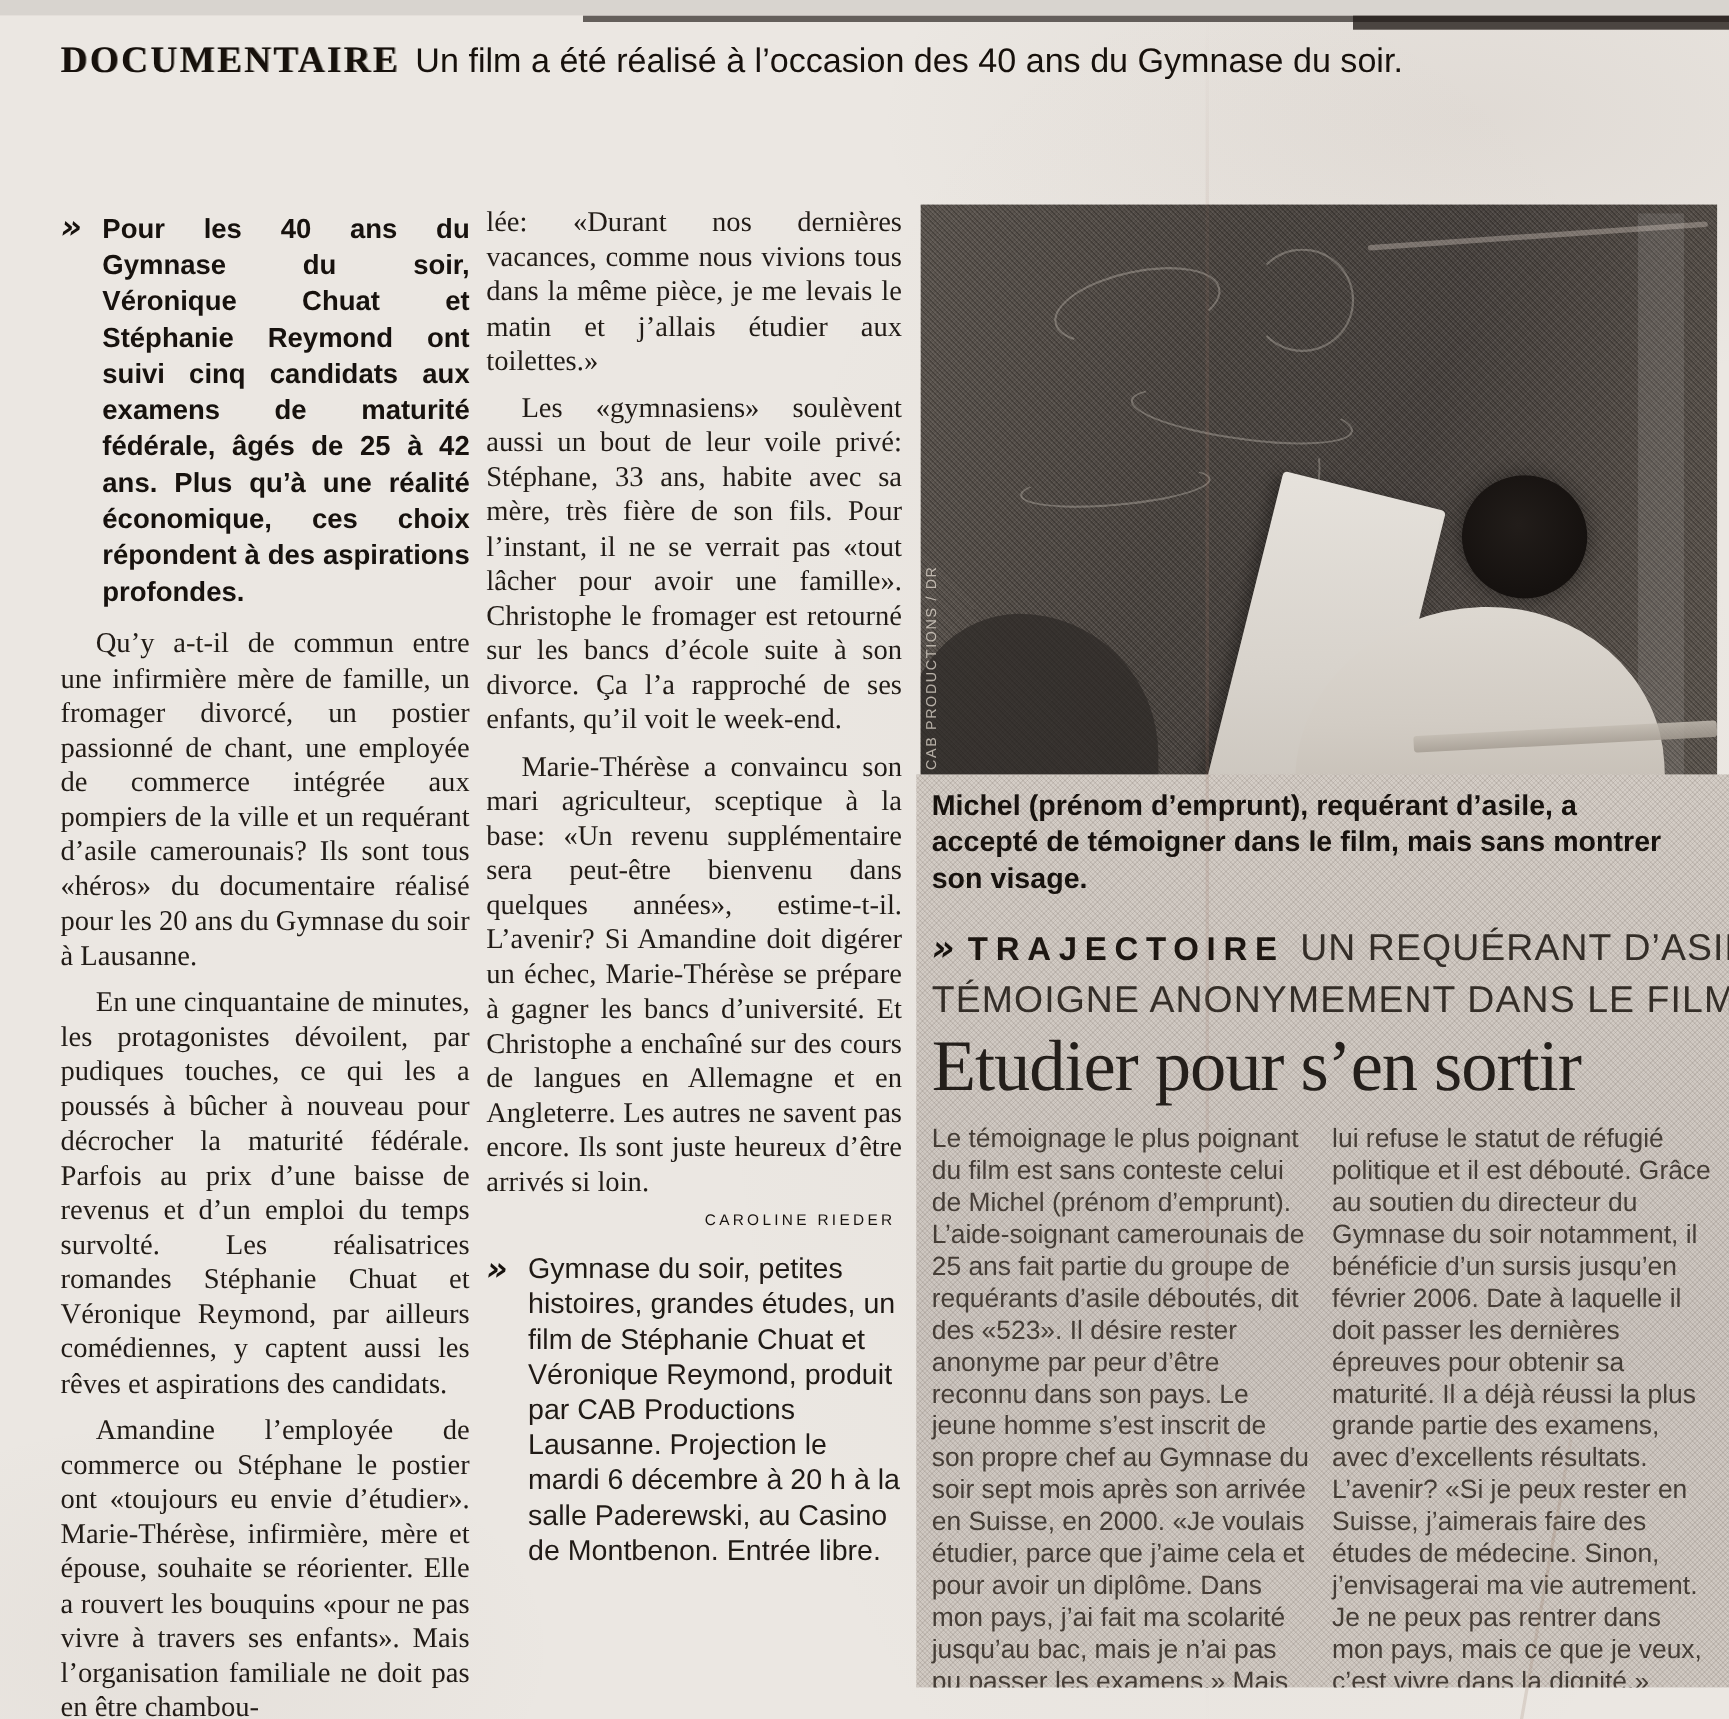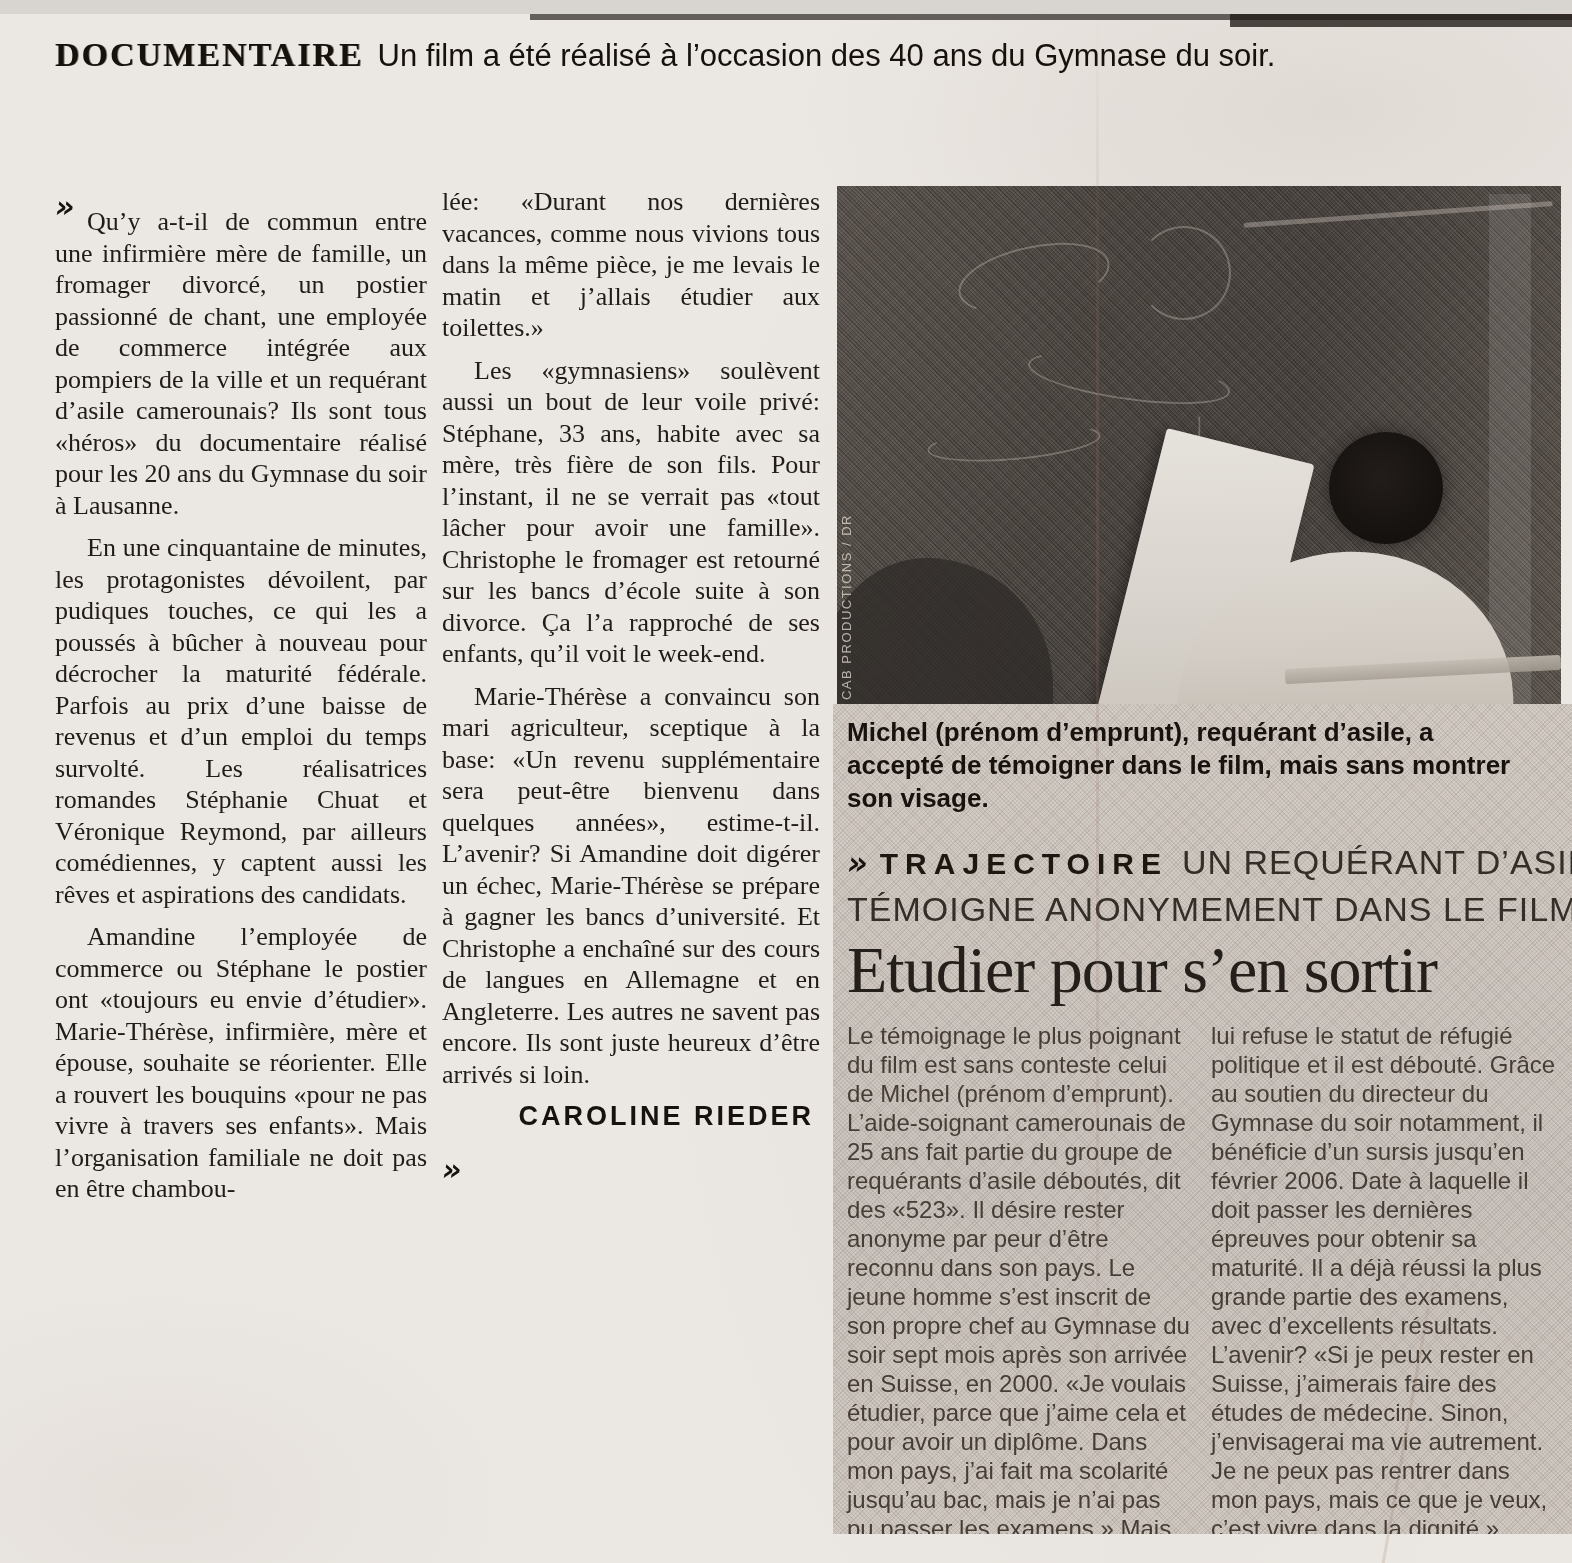--- a/index.html
+++ b/index.html
@@ -33,21 +33,21 @@
   .col1{left:55px;top:178px;width:372px;height:1385px;}
   .col2{left:442px;top:172px;width:378px;height:1391px;}
   p.body{font-size:26px;line-height:31.5px;text-align:justify;margin:0 0 11px 0;color:#221c17;font-family:Liberation Serif, serif;}
   p.indent{text-indent:32px;}
   p.lead{position:relative;font-family:"Liberation Sans",sans-serif;font-weight:bold;
     font-size:25px;line-height:33px;text-align:justify;color:#17120e;margin:0 0 14px 0;padding-left:38px;}
   .lead-marker{position:absolute;left:0;top:-2px;}
   .marker{font-family:"DejaVu Sans",sans-serif;font-style:italic;font-weight:bold;font-size:30px;color:#17120e;}
   h3.subhead{font-family:"Liberation Sans",sans-serif;font-weight:bold;font-size:28px;
     margin:10px 0 10px 0;color:#17120e;}
-  p.byline{font-family:"Liberation Sans",sans-serif;font-weight:bold;font-size:27px;
+  p.byline{font-family:"Liberation Sans",sans-serif;font-weight:normal;font-size:14px;
     letter-spacing:3px;text-align:right;margin:4px 6px 20px 0;color:#17120e;}
   .infobox{position:relative;padding-left:38px;margin-top:10px;}
   .infobox .marker{position:absolute;left:0;top:0;}
   .infobox p{font-family:"Liberation Sans",sans-serif;font-size:26px;line-height:32px;
     text-align:left;margin:0 0 2px 0;color:#201a15;}
 
   
   .photo{position:absolute;left:837px;top:172px;width:724px;height:520px;overflow:hidden;
     background:
       repeating-linear-gradient(45deg, rgba(0,0,0,.20) 0 1px, rgba(255,255,255,.04) 1px 2px, transparent 2px 3px),
@@ -108,33 +108,35 @@
   <div class="top-corner"></div>
 
   <div class="kicker">
     <span class="kicker-label">DOCUMENTAIRE</span>
     <span class="kicker-text">Un film a été réalisé à l’occasion des 40 ans du Gymnase du soir.</span>
   </div>
 
   <section class="col col1">
     <p class="lead">
       <span class="lead-marker marker">»</span>
+      <span>Pour les 40 ans du Gymnase du soir, Véronique Chuat et Stéphanie Reymond ont suivi cinq candidats aux examens de maturité fédérale, âgés de 25 à 42 ans. Plus qu’à une réalité économique, ces choix répondent à des aspirations profondes.</span>
     </p>
     <p class="body indent">Qu’y a-t-il de commun entre une infirmière mère de famille, un fromager divorcé, un postier passionné de chant, une employée de commerce intégrée aux pompiers de la ville et un requérant d’asile camerounais? Ils sont tous «héros» du documentaire réalisé pour les 20 ans du Gymnase du soir à Lausanne.</p>
     <p class="body indent">En une cinquantaine de minutes, les protagonistes dévoilent, par pudiques touches, ce qui les a poussés à bûcher à nouveau pour décrocher la maturité fédérale. Parfois au prix d’une baisse de revenus et d’un emploi du temps survolté. Les réalisatrices romandes Stéphanie Chuat et Véronique Reymond, par ailleurs comédiennes, y captent aussi les rêves et aspirations des candidats.</p>
     <p class="body indent">Amandine l’employée de commerce ou Stéphane le postier ont «toujours eu envie d’étudier». Marie-Thérèse, infirmière, mère et épouse, souhaite se réorienter. Elle a rouvert les bouquins «pour ne pas vivre à travers ses enfants». Mais l’organisation familiale ne doit pas en être chambou-</p>
   </section>
 
   <section class="col col2">
     <p class="body">lée: «Durant nos dernières vacances, comme nous vivions tous dans la même pièce, je me levais le matin et j’allais étudier aux toilettes.»</p>
     <p class="body indent">Les «gymnasiens» soulèvent aussi un bout de leur voile privé: Stéphane, 33 ans, habite avec sa mère, très fière de son fils. Pour l’instant, il ne se verrait pas «tout lâcher pour avoir une famille». Christophe le fromager est retourné sur les bancs d’école suite à son divorce. Ça l’a rapproché de ses enfants, qu’il voit le week-end.</p>
     <p class="body indent">Marie-Thérèse a convaincu son mari agriculteur, sceptique à la base: «Un revenu supplémentaire sera peut-être bienvenu dans quelques années», estime-t-il. L’avenir? Si Amandine doit digérer un échec, Marie-Thérèse se prépare à gagner les bancs d’université. Et Christophe a enchaîné sur des cours de langues en Allemagne et en Angleterre. Les autres ne savent pas encore. Ils sont juste heureux d’être arrivés si loin.</p>
     <p class="byline">CAROLINE RIEDER</p>
     <div class="infobox">
       <span class="marker">»</span>
+      <p>Gymnase du soir, petites histoires, grandes études, un film de Stéphanie Chuat et Véronique Reymond, produit par CAB Productions Lausanne. Projection le mardi 6 décembre à 20 h à la salle Paderewski, au Casino de Montbenon. Entrée libre.</p>
     </div>
   </section>
 
   <figure class="photo" style="margin:0;">
     <div class="band"></div>
     <div class="frame-top"></div>
     <div class="chalk c1"></div>
     <div class="chalk c2"></div>
     <div class="chalk c3"></div>
     <div class="chalk c4"></div>

